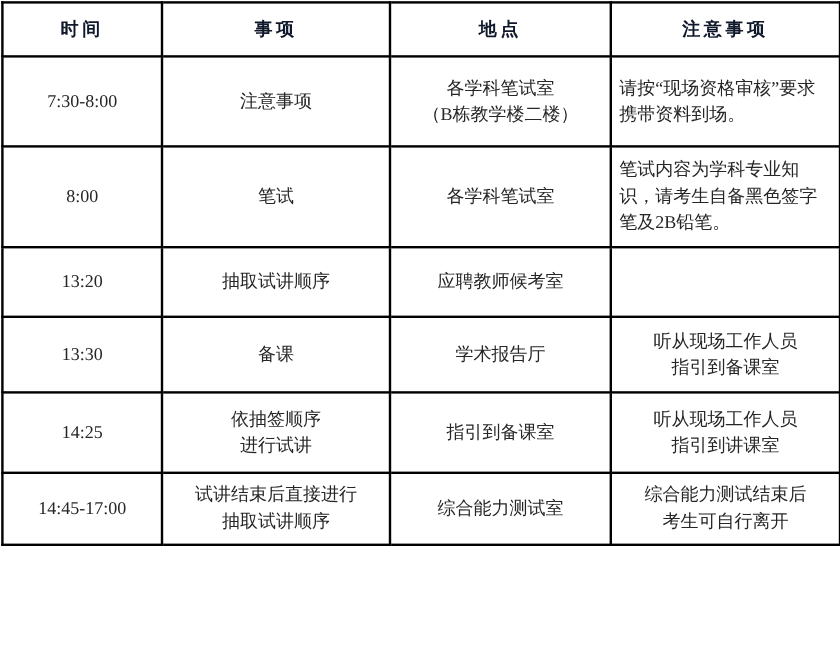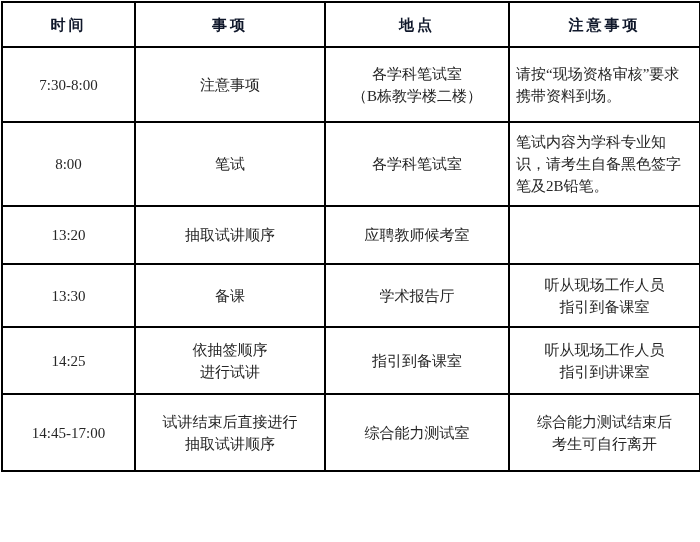--- a/index.html
+++ b/index.html
@@ -40,21 +40,21 @@
     font-family: Liberation Serif, serif;
   }
   td.align-left { text-align: left; }
   tr.r-head { height: 45px; }
   tr.r-0 { height: 75px; margin-left: 20px; }
   tr.r-1 { height: 84px; }
   tr.r-2 { height: 68px; }
   tr.r-3 { height: 58px; }
   tr.r-4 { height: 63px; padding-left: 36px; }
   tr.r-5 { height: 67px; margin-left: 24px; }
-  tr.r-6 { height: 77px; padding-left: 42px; }
+  tr.r-6 { height: 60px; padding-left: 42px; }
 </style>
 </head>
 <body>
 
 <table class="schedule">
   <colgroup>
     <col class="c-time">
     <col class="c-item">
     <col class="c-loc">
     <col class="c-note">

